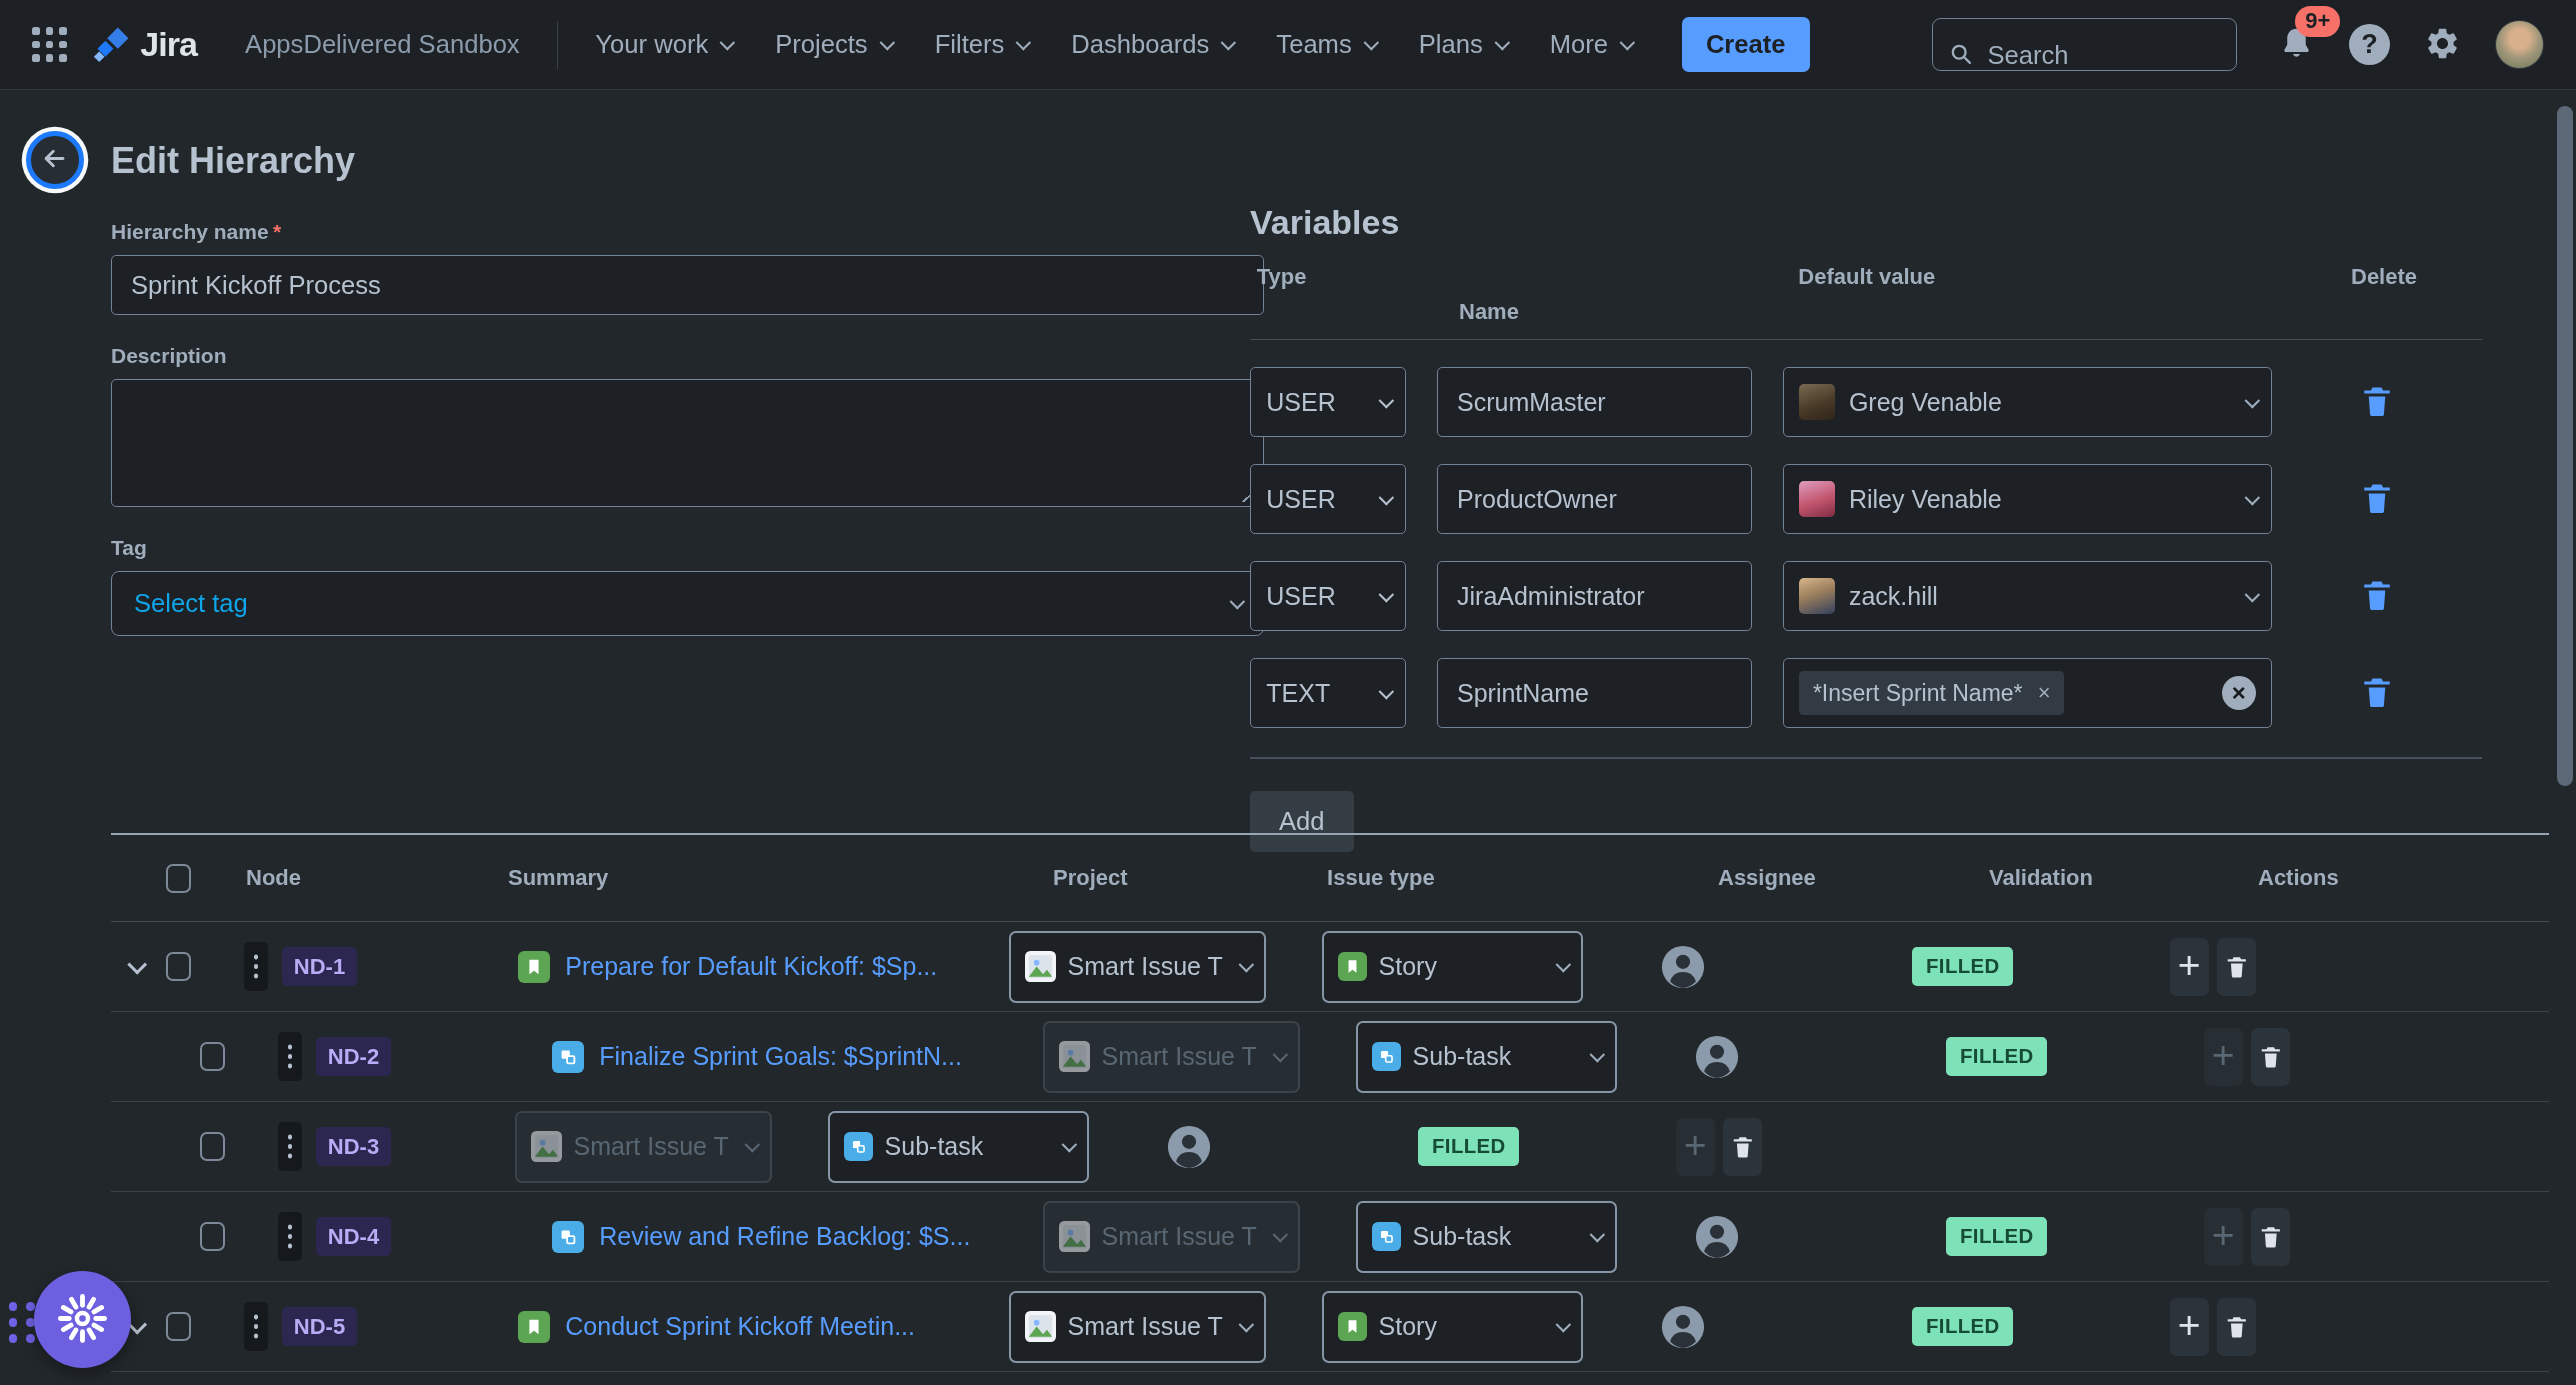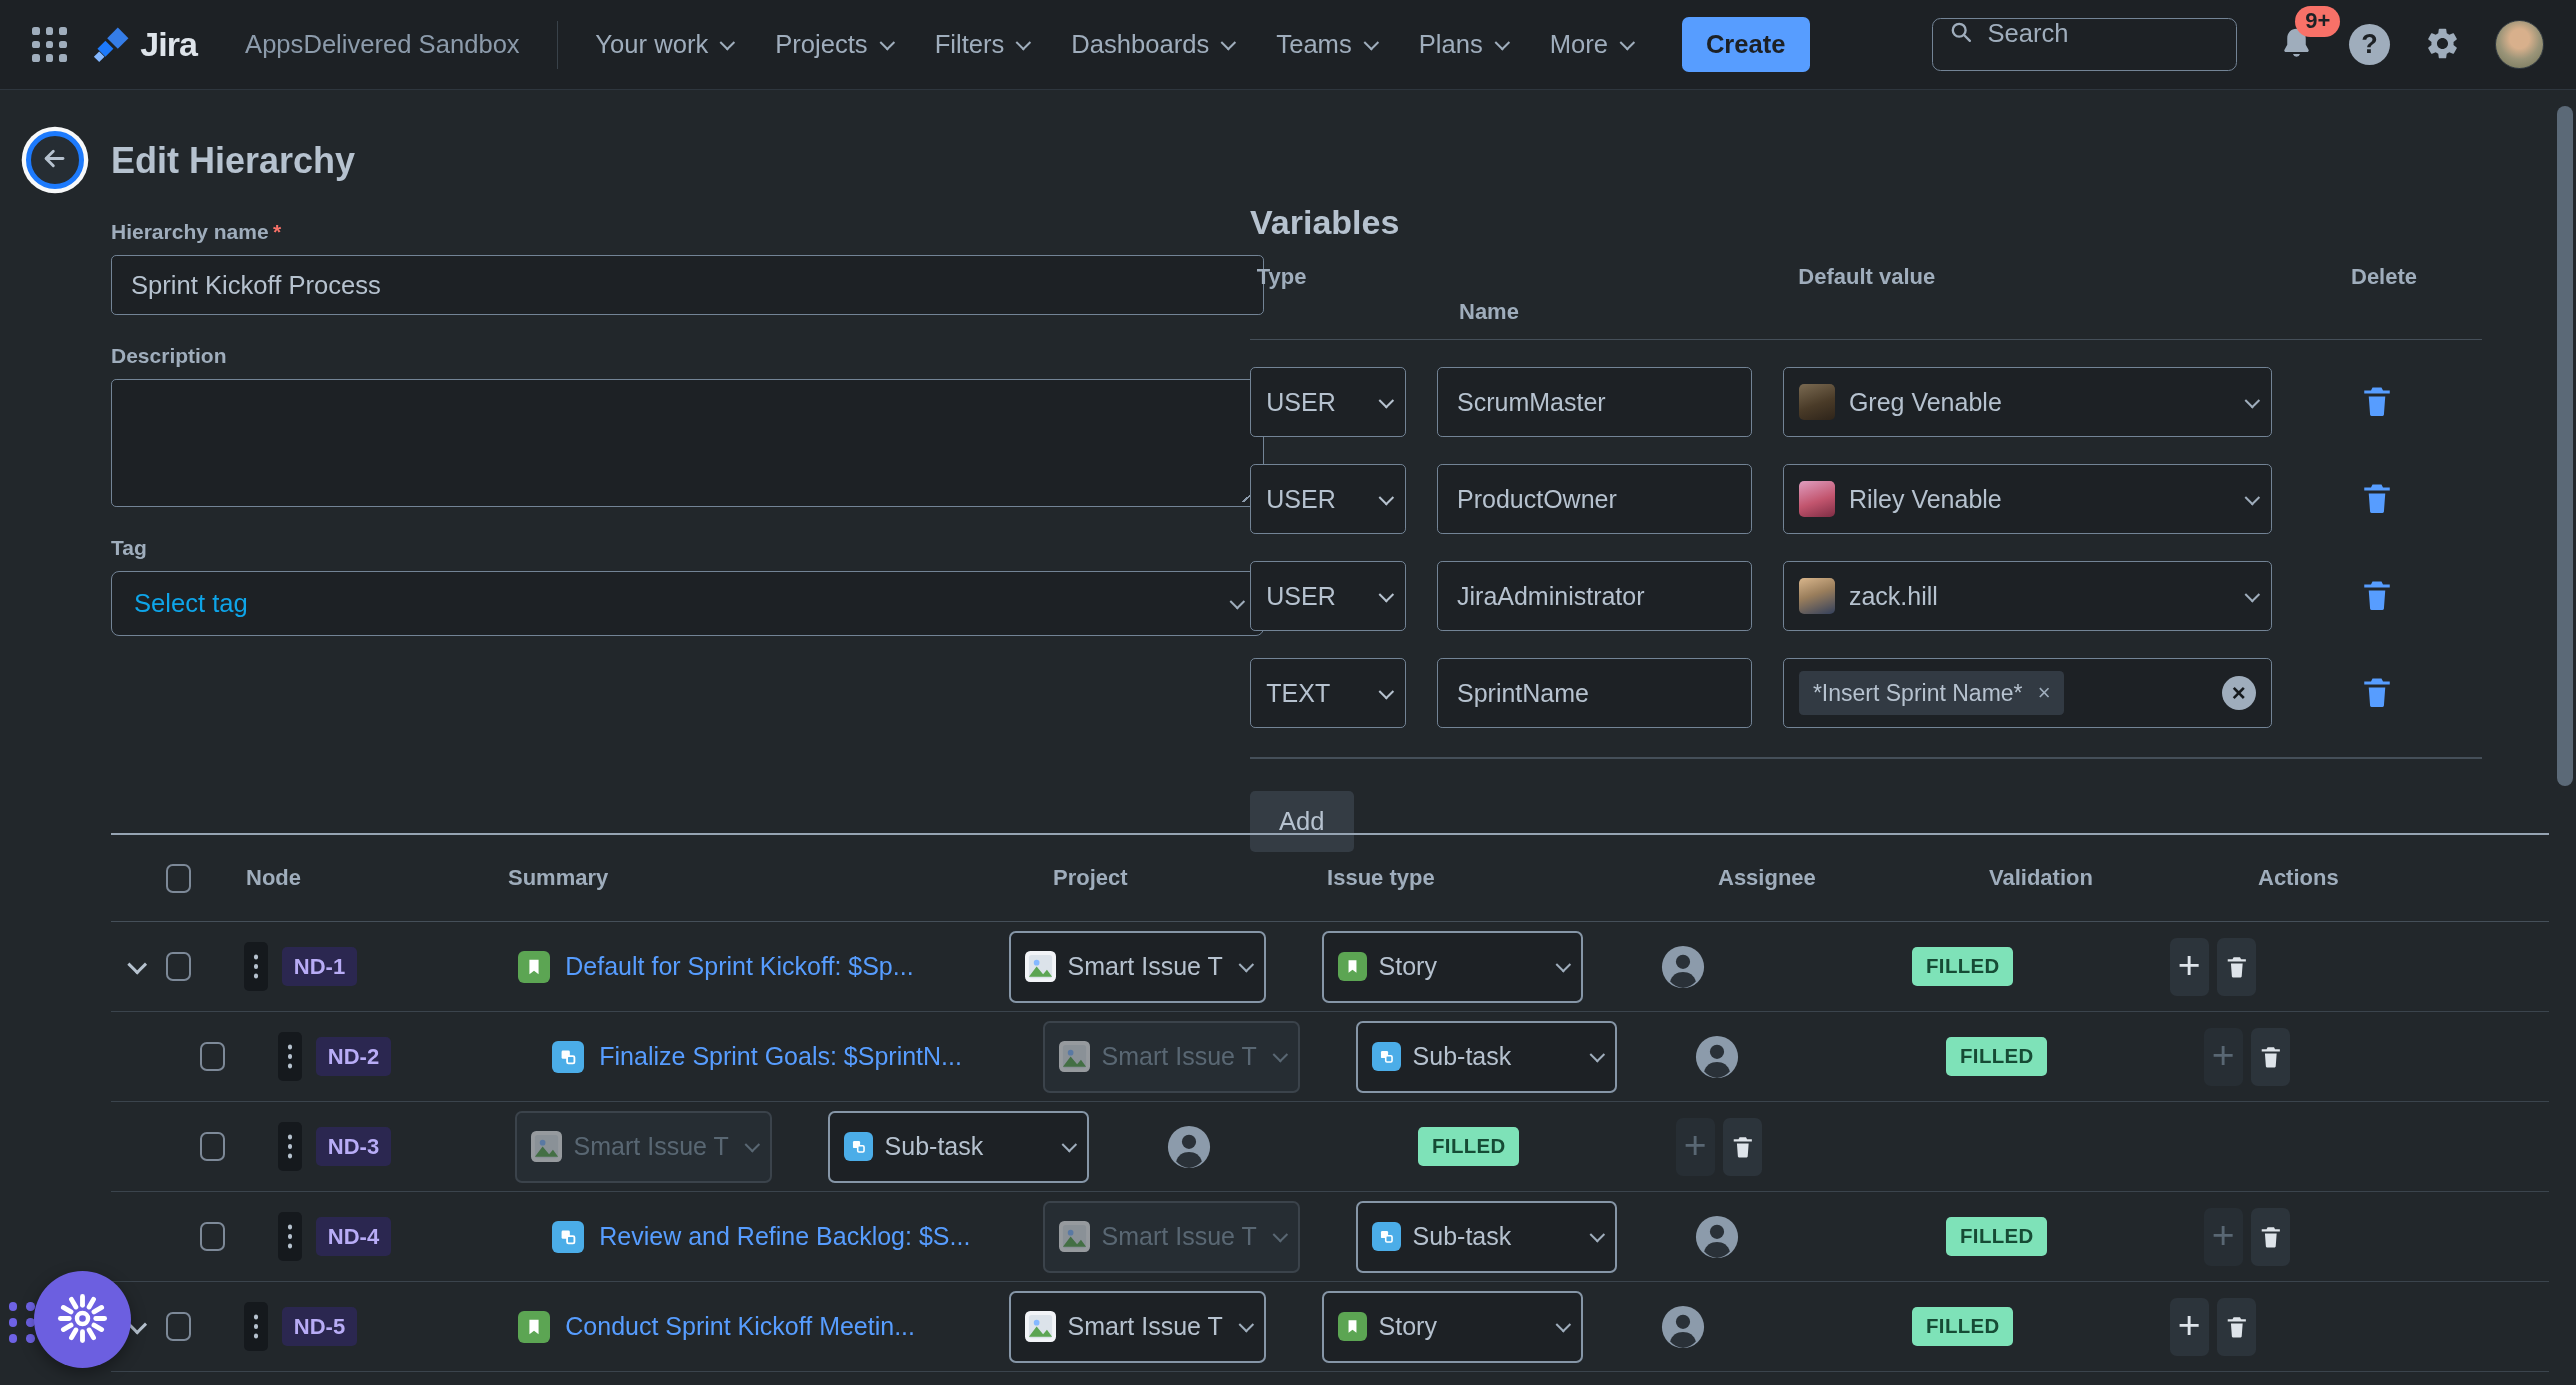--- a/index.html
+++ b/index.html
@@ -18,21 +18,21 @@
   .appgrid { display:grid; grid-template-columns:repeat(3,7.7px); gap:6px; margin-right:25.6px; cursor:pointer; }
   .appgrid span { width:7.7px; height:7.7px; border-radius:2.6px; background:#9FADBC; }
   .logo { display:flex; align-items:center; gap:8.5px; margin-right:48px; cursor:pointer; }
   .logo-text { font-size:34px; font-weight:700; color:#DEE4EA; letter-spacing:-0.9px; }
   .site-name { font-size:25.6px; color:#8C9BAB; margin-right:37px; white-space:nowrap; }
   .vdiv { width:1.7px; height:48px; background:#39424A; margin-right:37px; }
   .menu { display:flex; align-items:center; gap:12px; font-size:25.6px; color:#9FADBC; margin-right:44px; cursor:pointer; white-space:nowrap; }
   .chev { width:11px; height:11px; border-right:2.6px solid currentColor; border-bottom:2.6px solid currentColor; transform:rotate(45deg) translateY(-2.6px); flex-shrink:0; }
   .create-btn { background:#579DFF; color:#1D2125; font-size:25.6px; font-weight:700; border:none; border-radius:6.8px; padding:12.8px 24px; margin-left:6.8px; cursor:pointer; font-family:inherit; }
   .nav-spacer { flex:1; }
-  .searchbox { width:305px; height:53px; border:1.7px solid #738496; border-radius:8.5px; display:flex; align-items:flex-start; gap:13.6px; padding:0 15.3px; margin-right:41px; }
+  .searchbox { width:305px; height:53px; border:1.7px solid #738496; border-radius:8.5px; display:flex; align-items:flex-end; gap:13.6px; padding:0 15.3px; margin-right:41px; }
   .searchbox input { background:transparent; border:none; outline:none; color:#9FADBC; font-size:25.6px; width:100%; font-family:inherit; }
   .searchbox input::placeholder { color:#9FADBC; }
   .nav-icon-btn { position:relative; background:none; border:none; margin-right:34px; cursor:pointer; display:flex; align-items:center; }
   .notif-badge { position:absolute; top:-19px; left:17px; background:#F87168; color:#1D2125; font-weight:700; font-size:22px; border-radius:19px; padding:2.6px 10.2px; font-family:inherit; }
   .help-circle { width:41px; height:41px; border-radius:50%; background:#9FADBC; color:#1D2125; font-weight:700; font-size:27px; display:flex; align-items:center; justify-content:center; }
   .help-circle::before { content:"?"; }
   .avatar-photo { width:49px; height:49px; border-radius:50%; background: radial-gradient(circle at 50% 38%, #D8B08C 0 26%, #9A9478 55%, #6F7257 100%); border:1.7px solid #333B42; }
   
   .back-btn { position:absolute; left:25.6px; top:131px; width:58px; height:58px; border-radius:50%; background:#262D33; border:5.1px solid #1D7AFC; box-shadow:0 0 0 4.3px #F7F8F9; display:flex; align-items:center; justify-content:center; cursor:pointer; }
   .page-title { position:absolute; left:111px; top:140px; font-size:36px; font-weight:600; color:#B6C2CF; }
@@ -352,21 +352,21 @@
             <i></i>
           </span>
         <span class="nbadge">ND-1</span>
       </div>
       <div class="c-sum">
         <span class="type-icon story">
             <svg width="22" height="22" viewBox="0 0 24 24" fill="#fff">
               <path d="M7 4h10v16l-5-4-5 4z"></path>
             </svg>
           </span>
-        <a class="sum-link">Default for Sprint Kickoff: $Sp...</a>
+        <a class="sum-link">Prepare for Default Kickoff: $Sp...</a>
       </div>
       <div class="c-proj">
         <div class="dropdown">
           <span class="proj-icon"><svg viewBox="0 0 24 24" width="31" height="31">
                 <rect width="24" height="24" rx="4" fill="#F2F4F7"></rect>
                 <rect x="3" y="3" width="18" height="18" rx="2" fill="#DCE3EA"></rect>
                 <circle cx="9" cy="9" r="2.2" fill="#85B8FF"></circle>
                 <path d="M3 20l6-8 5 6 3-3.5 4 5.5z" fill="#5CA553"></path>
               </svg></span>
           <span>Smart Issue T</span>

